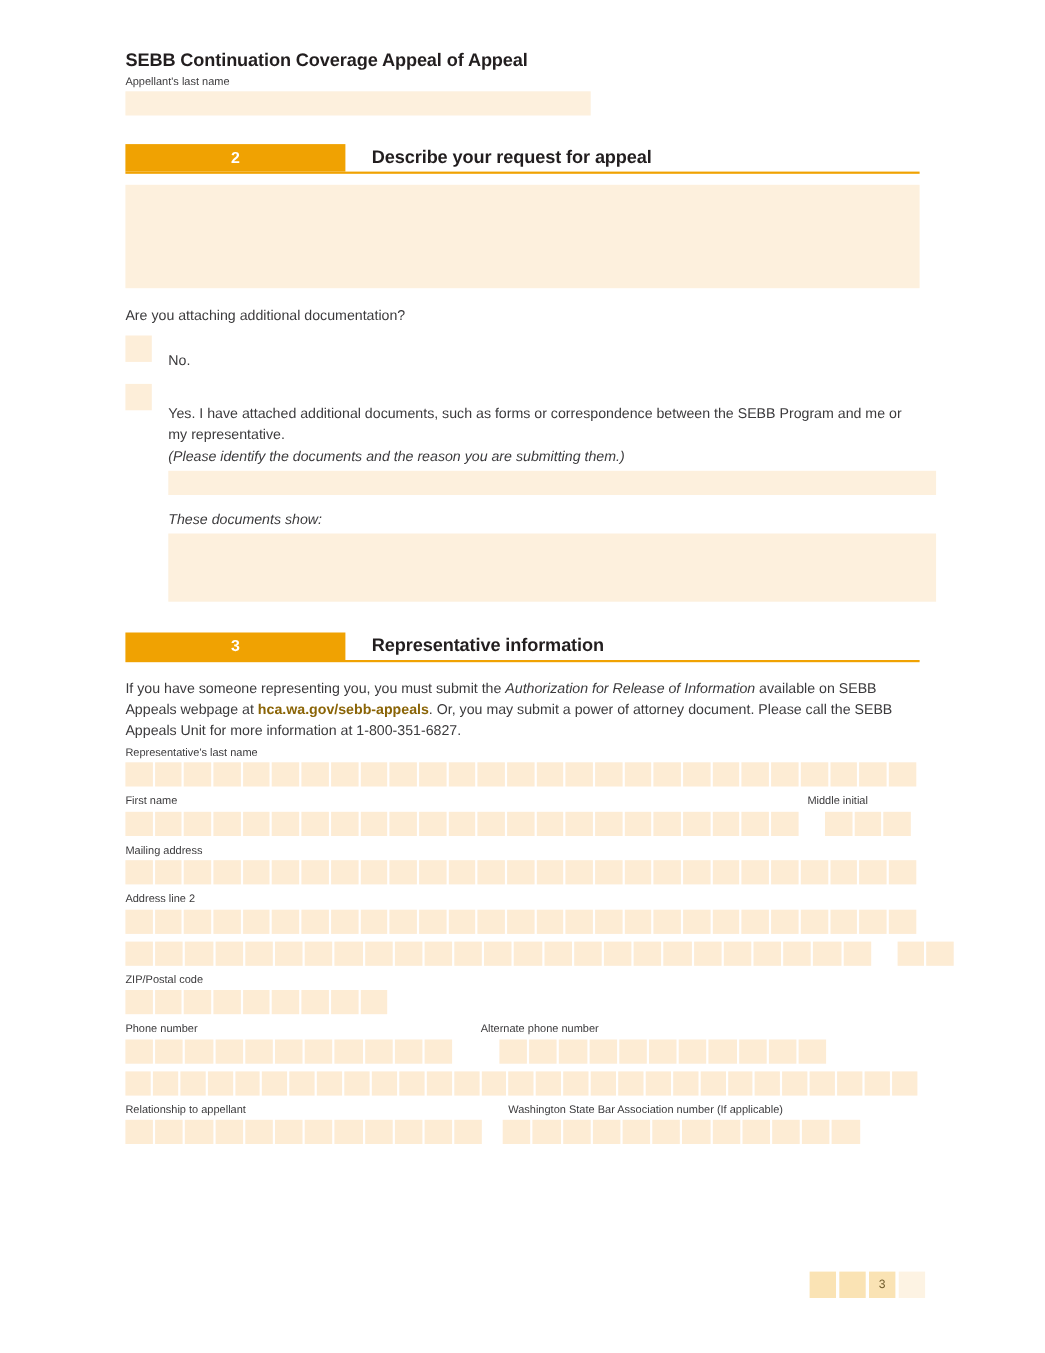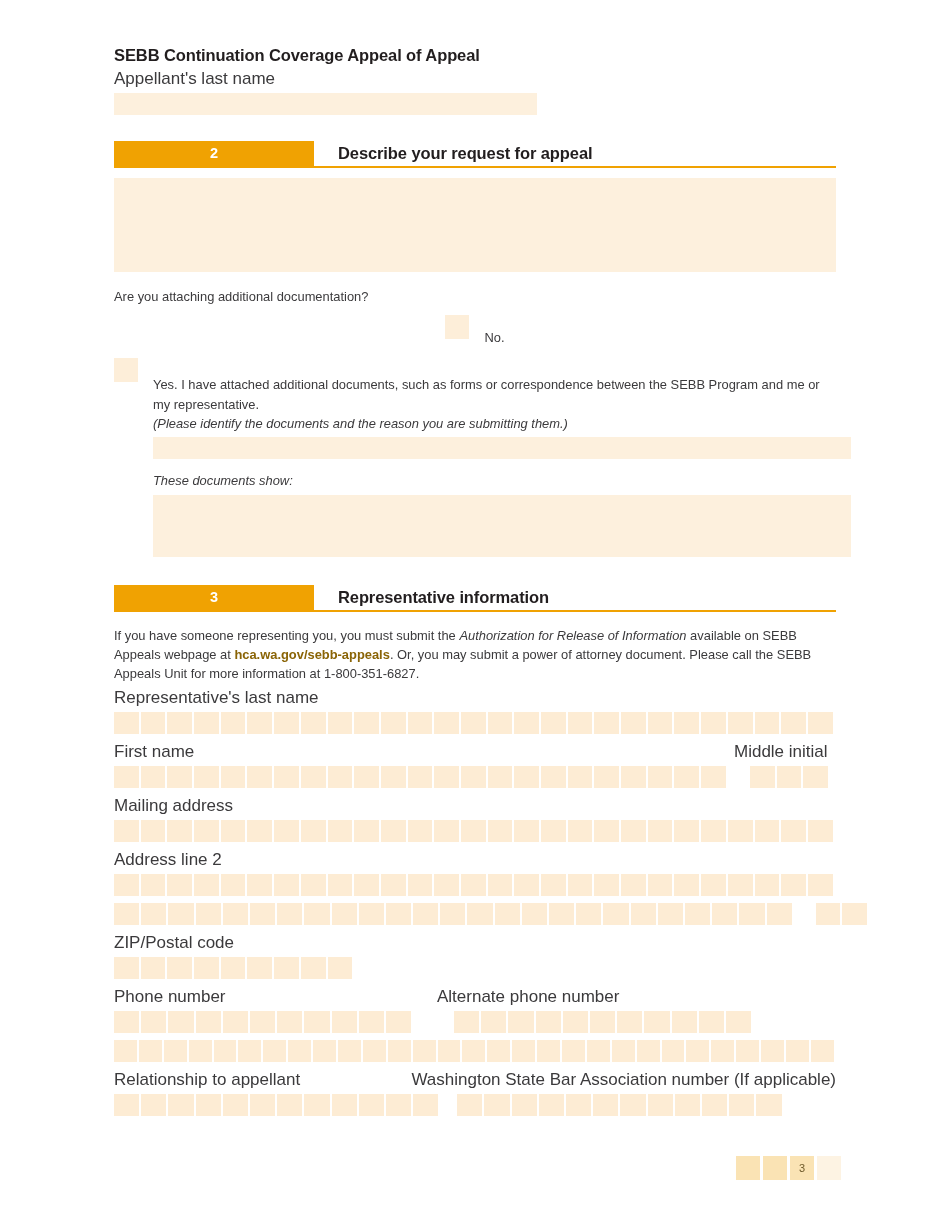--- a/index.html
+++ b/index.html
@@ -43,21 +43,21 @@
   .top-row {
     display: flex;
     gap: 0;
     align-items: flex-end;
     margin-top: 0px;
   }
   .top-left { width: 423px; }
   .top-right { width: 276px; margin-left: 23px; }
 
   .field-label {
-    font-size: 17px;
+    font-size: 10px;
     color: #3b3a3c;
     line-height: 1.35;
     margin-bottom: 2px;
     white-space: nowrap;
   }
 
   .solid-field {
     background: #fdf0dd;
     height: 22px;
     width: 100%;
@@ -132,21 +132,20 @@
   .question {
     font-size: 12.9px;
     color: #3b3a3c;
     margin-top: 17px;
   }
 
   
   .chk-row {
     display: flex;
     margin-top: 11px;
-    justify-content: center;
   }
   .chk-box {
     width: 24px;
     height: 24px;
     background: #fdeed9;
     flex: 0 0 24px;
   }
   .chk-text {
     margin-left: 15px;
     font-size: 12.9px;

